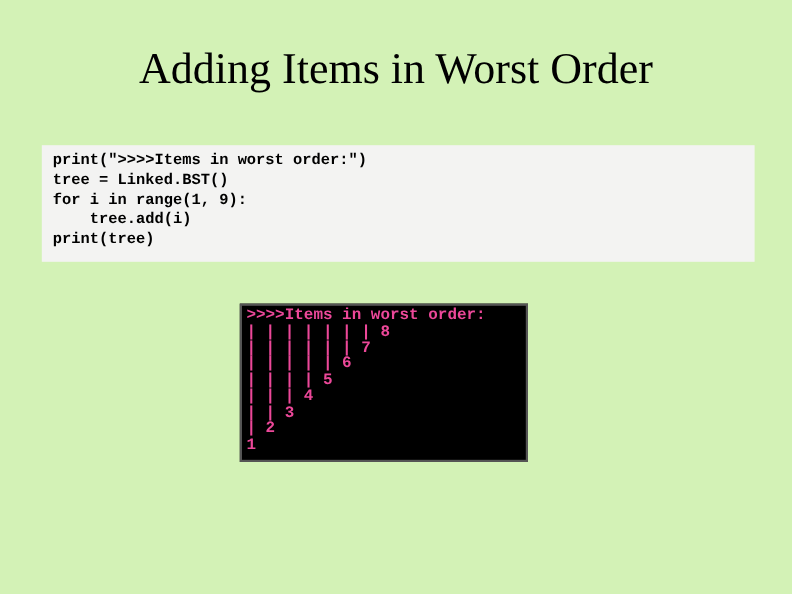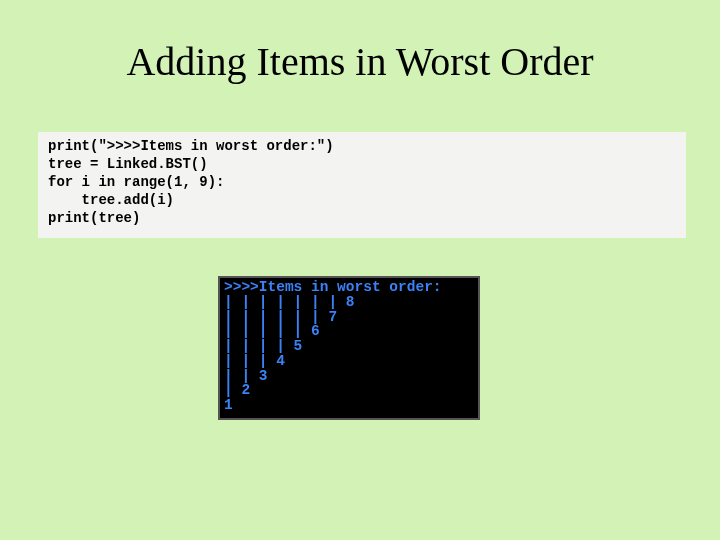--- a/index.html
+++ b/index.html
@@ -41,21 +41,21 @@
     white-space: pre;
   }
   .console {
     position: absolute;
     top: 276px;
     left: 218px;
     width: 262px;
     height: 144px;
     background: #000;
     border: 2px solid #555;
-    color: #3b82f6;
+    color: #ec4899;
     font-family: "Courier New", Courier, monospace;
     font-size: 14.5px;
     font-weight: bold;
     line-height: 1.02;
     padding: 2px 4px 4px 4px;
     box-sizing: border-box;
     white-space: pre;
   }
 </style>
 </head>

